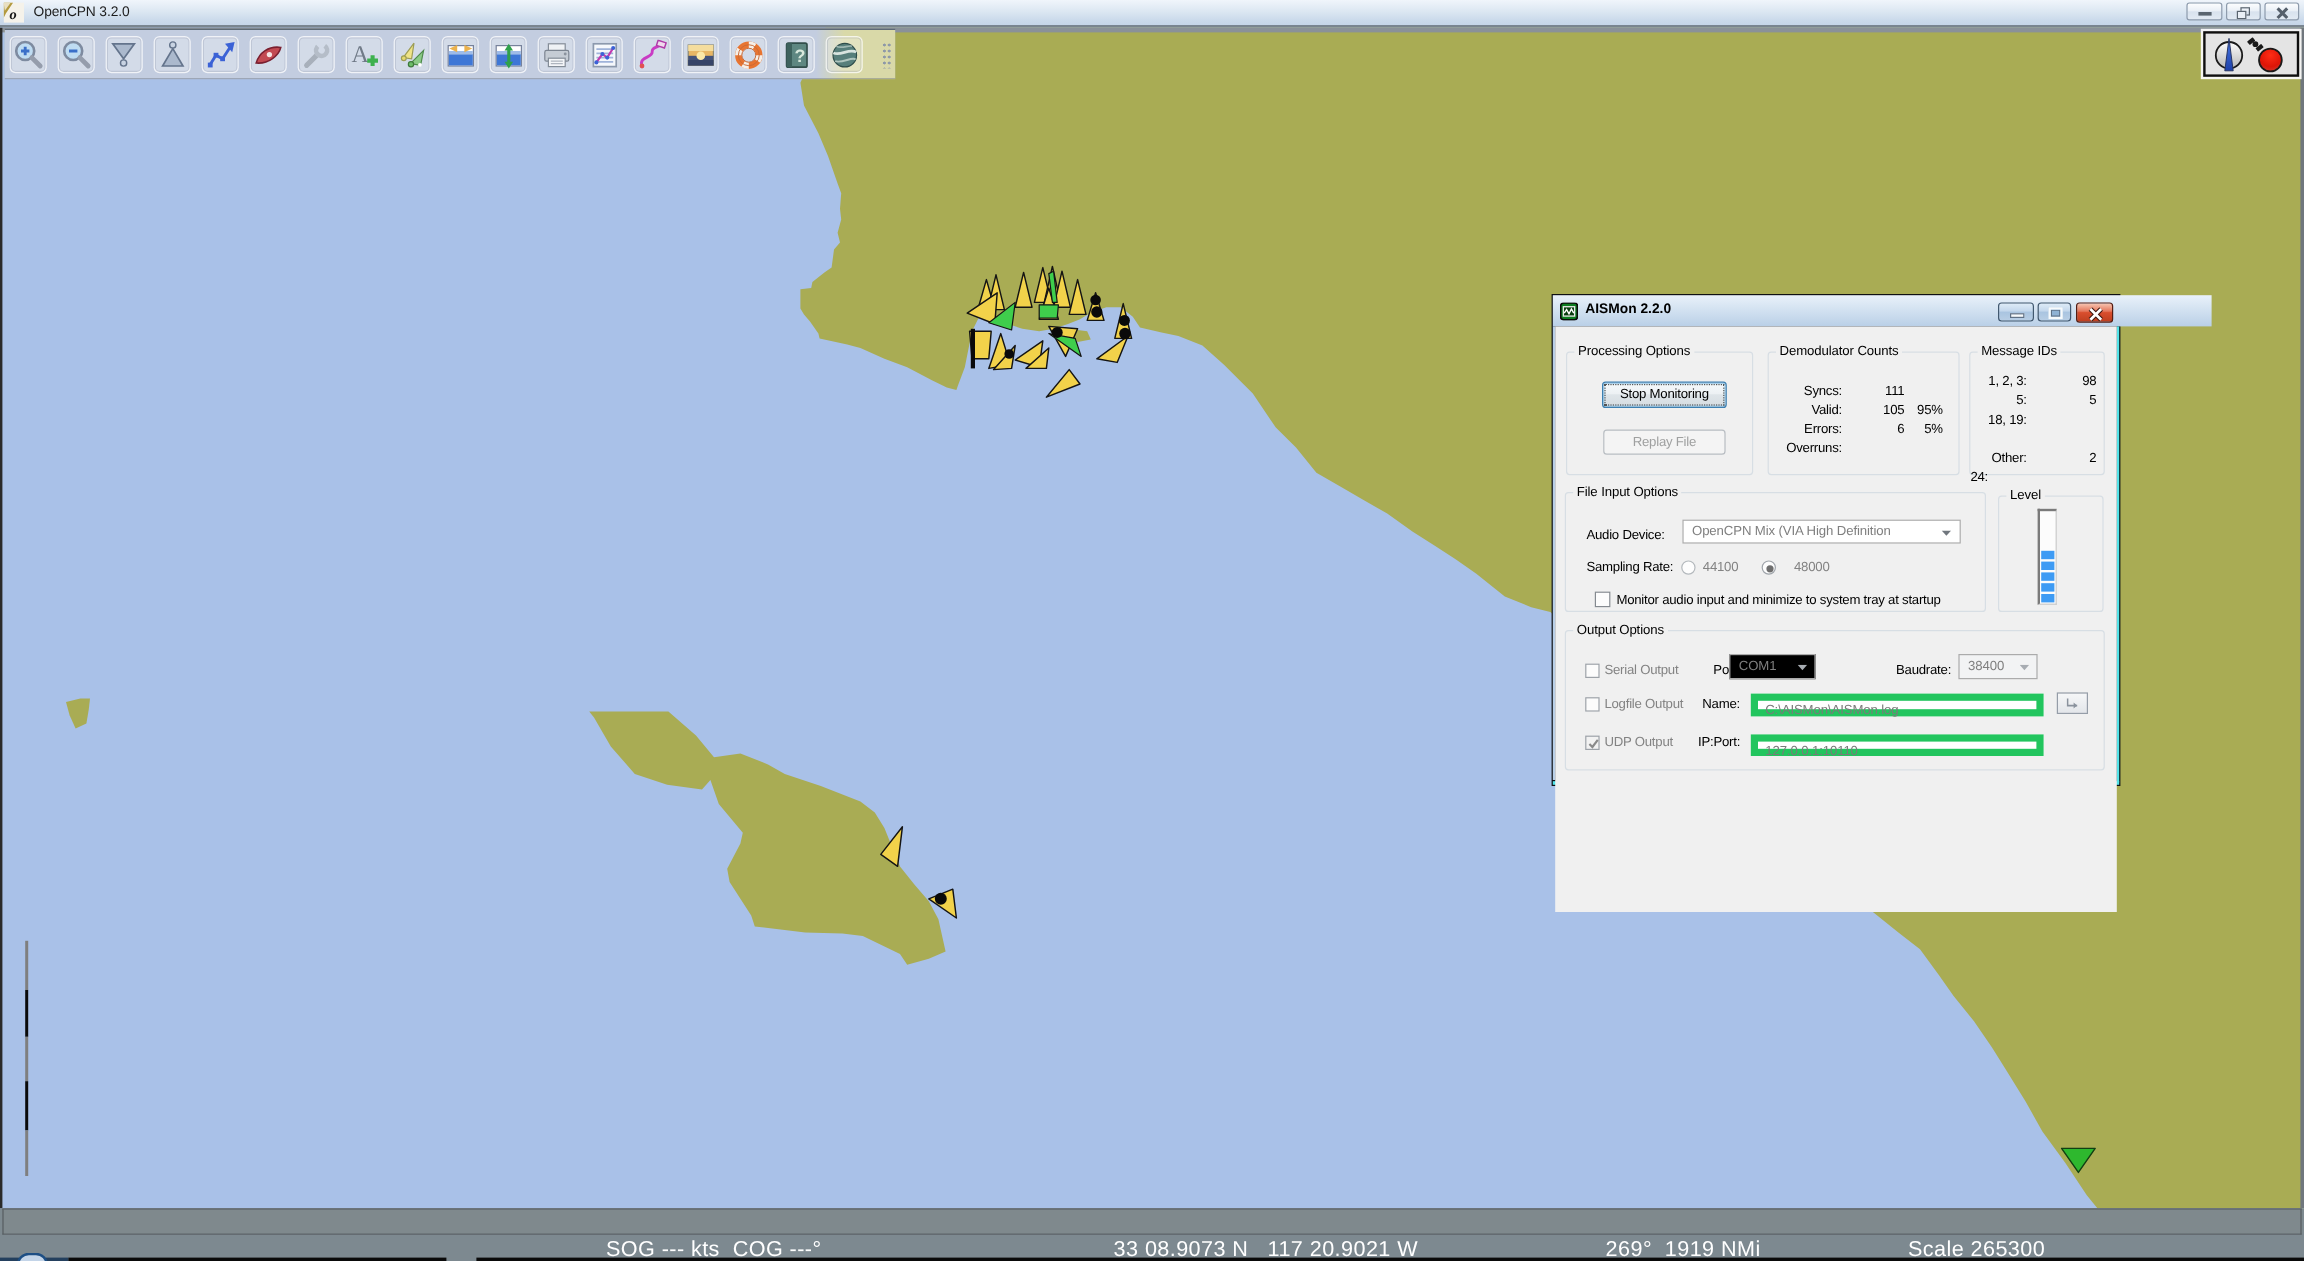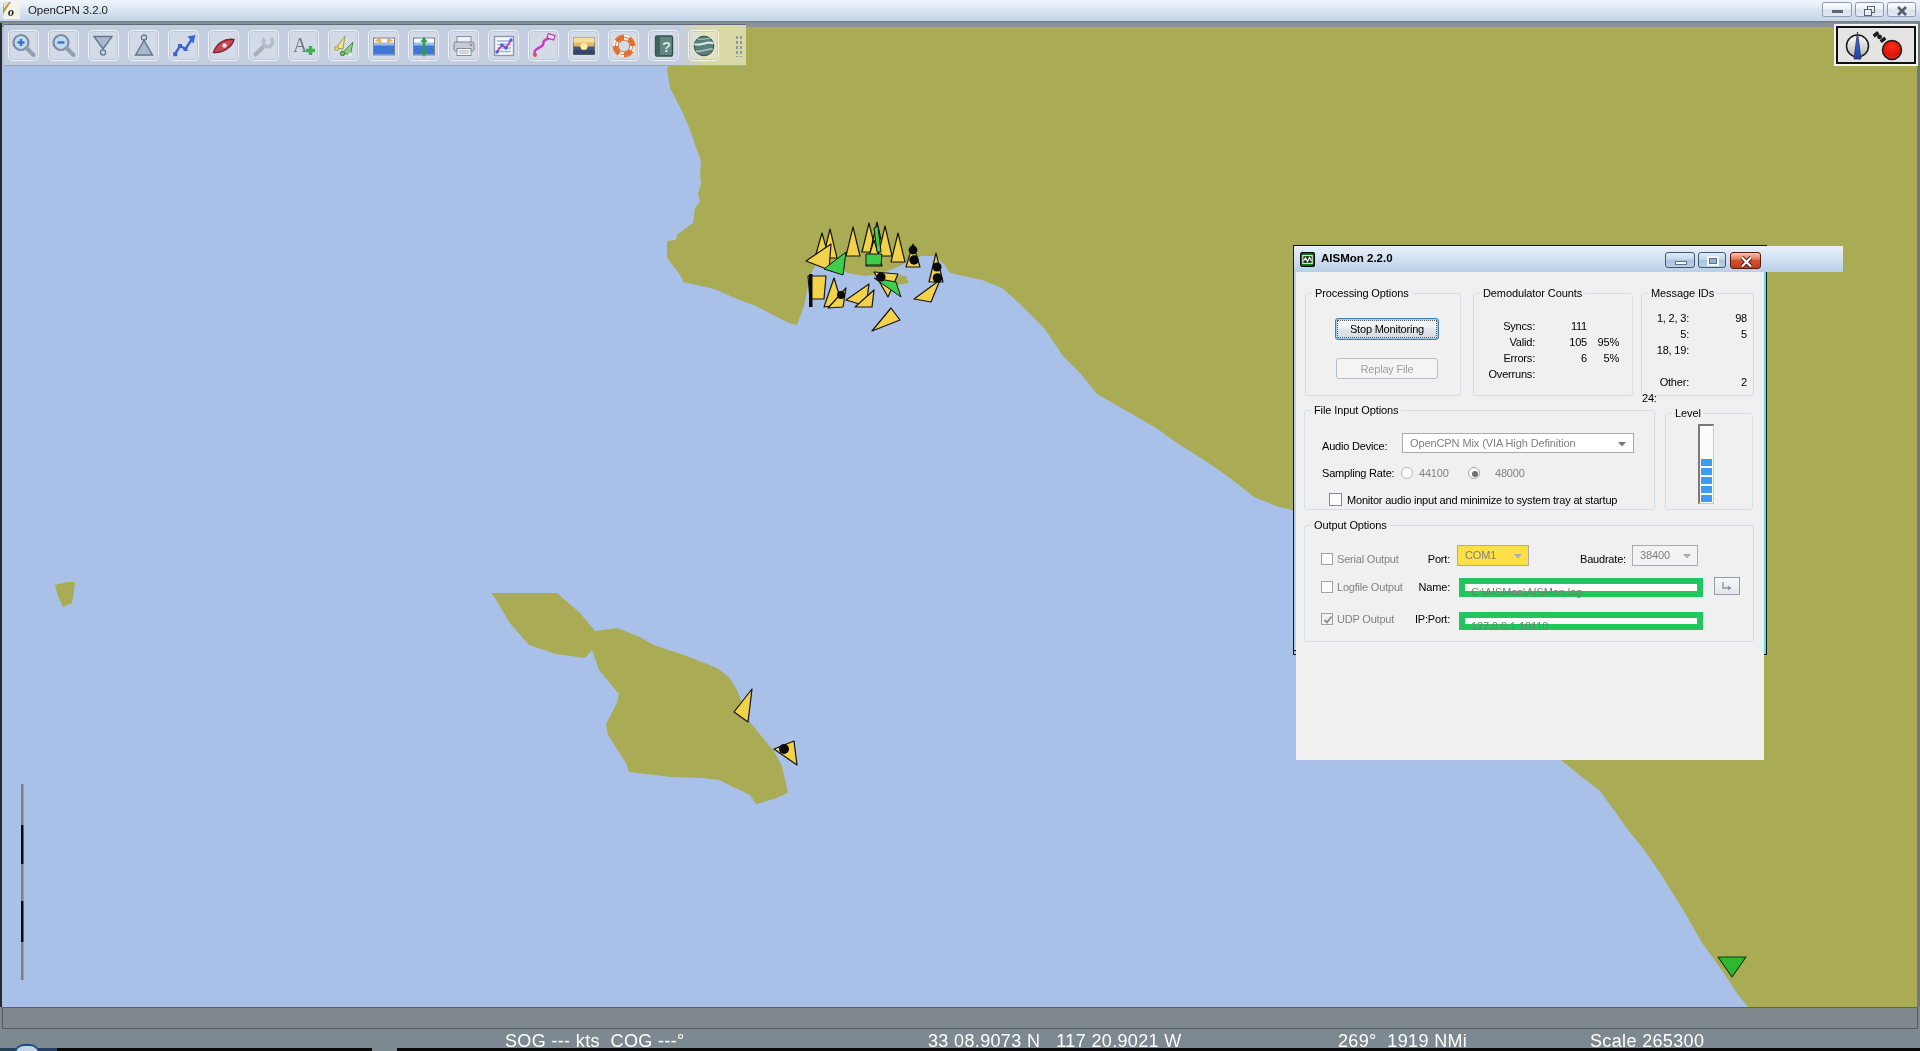--- a/index.html
+++ b/index.html
@@ -429,21 +429,21 @@
           <div style="position:absolute;left:1px;top:60px;width:11px;height:7px;background:#3E9BF4;"></div>
           <div style="position:absolute;left:1px;top:69px;width:11px;height:7px;background:#3E9BF4;"></div>
         </div>
       </div>
 
       <div class="grp" style="left:8px;top:253px;width:450px;height:117px;">
         <span class="glabel">Output Options</span>
         <div class="cb" style="left:16px;top:27px;"></div>
         <div class="dtext gray" style="left:32px;top:27px;">Serial Output</div>
         <div class="dtext" style="left:110px;top:27px;width:35px;text-align:right;">Port:</div>
-        <div class="combo" style="left:152px;top:19px;width:72px;height:21px;background:#fde047;">
+        <div class="combo" style="left:136px;top:19px;width:72px;height:21px;background:#000000;">
           <span style="position:absolute;left:7px;top:3px;">COM1</span>
           <svg style="position:absolute;right:6px;top:8px" width="8" height="5">
               <polygon points="0,0 8,0 4,4.5" fill="#A7ACB2"></polygon>
             </svg>
         </div>
         <div class="dtext" style="left:275px;top:27px;">Baudrate:</div>
         <div class="combo" style="left:327px;top:19px;width:66px;height:21px;background:#F2F3F4;">
           <span style="position:absolute;left:7px;top:3px;">38400</span>
           <svg style="position:absolute;right:6px;top:8px" width="8" height="5">
               <polygon points="0,0 8,0 4,4.5" fill="#A7ACB2"></polygon>

